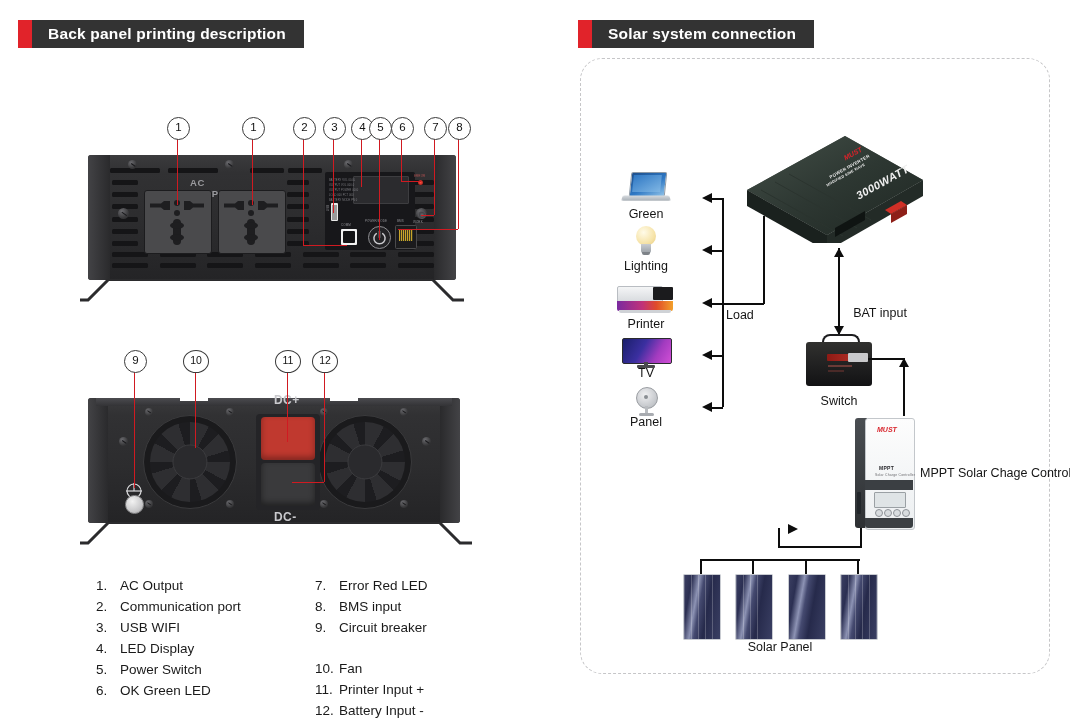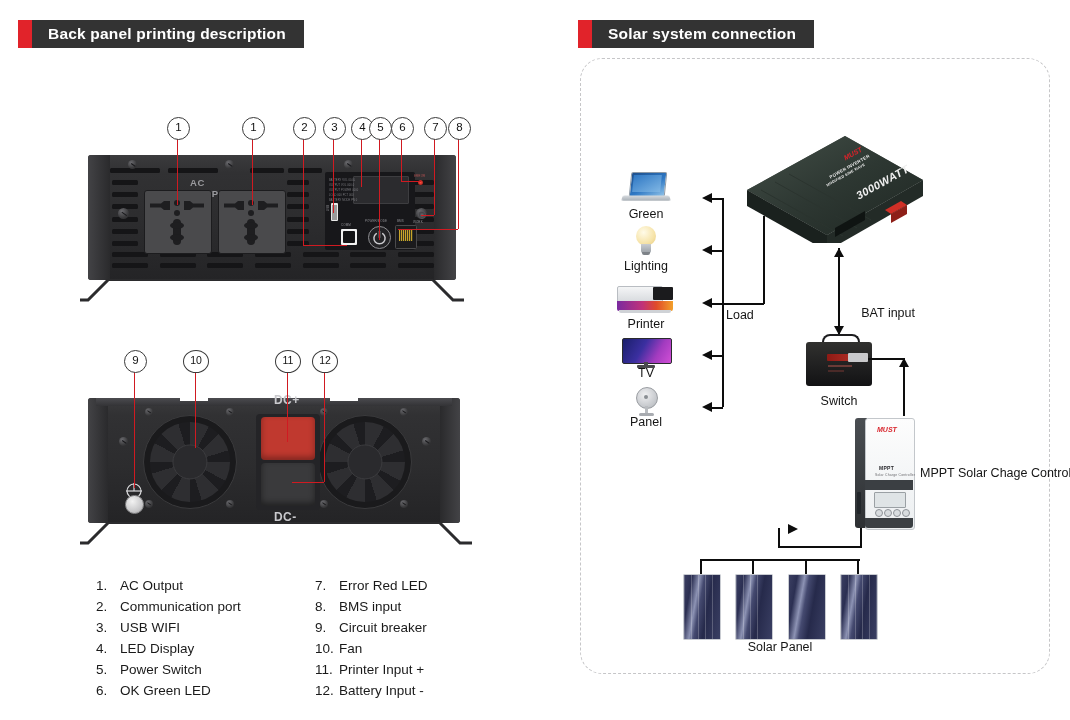--- a/index.html
+++ b/index.html
@@ -58,21 +58,21 @@
   .term-blk{position:absolute;background:#3a3a3c;border-radius:4px;box-shadow:inset 0 -3px 6px rgba(0,0,0,.45);}
   .dclabel{position:absolute;color:#c9c9cd;font-size:12px;font-weight:bold;letter-spacing:.4px;}
   .breaker{position:absolute;border-radius:50%;background:radial-gradient(circle at 38% 32%,#f2f2f2,#c6c6c8 65%,#9a9a9c);
            border:1px solid #8c8c8e;}
 
   
   .legend{position:absolute;font-size:13.5px;color:#1a1a1a;}
   .legend-col{position:absolute;}
   .lg-row{display:flex;align-items:baseline;height:21px;}
   .lg-num{width:24px;text-align:left;flex:none;}
-  .lg-num.pad{width:24px;}
+  .lg-num.pad{width:24px;margin-top:20px;}
   .lg-txt{white-space:nowrap;}
 
   
   .dashbox{position:absolute;border:1.3px dashed #c6c6c8;border-radius:22px;}
 
   
   .devlabel{position:absolute;font-size:12.5px;color:#151515;text-align:center;white-space:nowrap;}
   .arrowline{position:absolute;height:1.5px;background:#0d0d0d;}
   .vline{position:absolute;width:1.5px;background:#0d0d0d;}
   .arrowhead-l{position:absolute;width:0;height:0;border-top:5px solid transparent;border-bottom:5px solid transparent;
@@ -511,21 +511,21 @@
     </svg>
     <div class="inv-brand" style="left:108px;top:22px;transform:rotate(-29deg);">MUST</div>
     <div class="inv-txt" style="left:92px;top:36px;transform:rotate(-29deg);">POWER INVERTER</div>
     <div class="inv-txt" style="left:89px;top:45px;transform:rotate(-29deg);font-size:3.6px;">MODIFIED SINE WAVE</div>
     <div class="inv-watt" style="left:118px;top:48px;transform:rotate(-29deg);">3000WATT</div>
   </div>
 
   <div class="vline" style="left:838px;top:248px;height:86px;"></div>
   <div class="arrowhead-d" style="left:834px;top:326px;"></div>
   <div class="arrowhead-u" style="left:834px;top:248px;"></div>
-  <div class="devlabel" style="left:845px;top:306px;width:70px;text-align:right;">BAT input</div>
+  <div class="devlabel" style="left:845px;top:306px;width:70px;text-align:center;">BAT input</div>
 
   <div class="abs" style="left:800px;top:334px;width:78px;height:58px;">
     <i class="bat-handle" style="left:22px;top:0;width:34px;height:10px;"></i>
     <i class="abs" style="left:6px;top:8px;width:66px;height:44px;background:linear-gradient(180deg,#31312f,#121214);border-radius:3px;"></i>
     <i class="abs" style="left:6px;top:8px;width:18px;height:44px;background:linear-gradient(90deg,#3d3d3b,#23232 3);border-radius:3px 0 0 3px;"></i>
     <i class="bat-strip" style="left:27px;top:20px;width:41px;height:7px;"></i>
     <i class="bat-lbl" style="left:48px;top:19px;width:20px;height:9px;"></i>
     <i class="abs" style="left:28px;top:31px;width:24px;height:2px;background:#6a3a36;"></i>
     <i class="abs" style="left:28px;top:36px;width:16px;height:2px;background:#4a2a28;"></i>
   </div>

